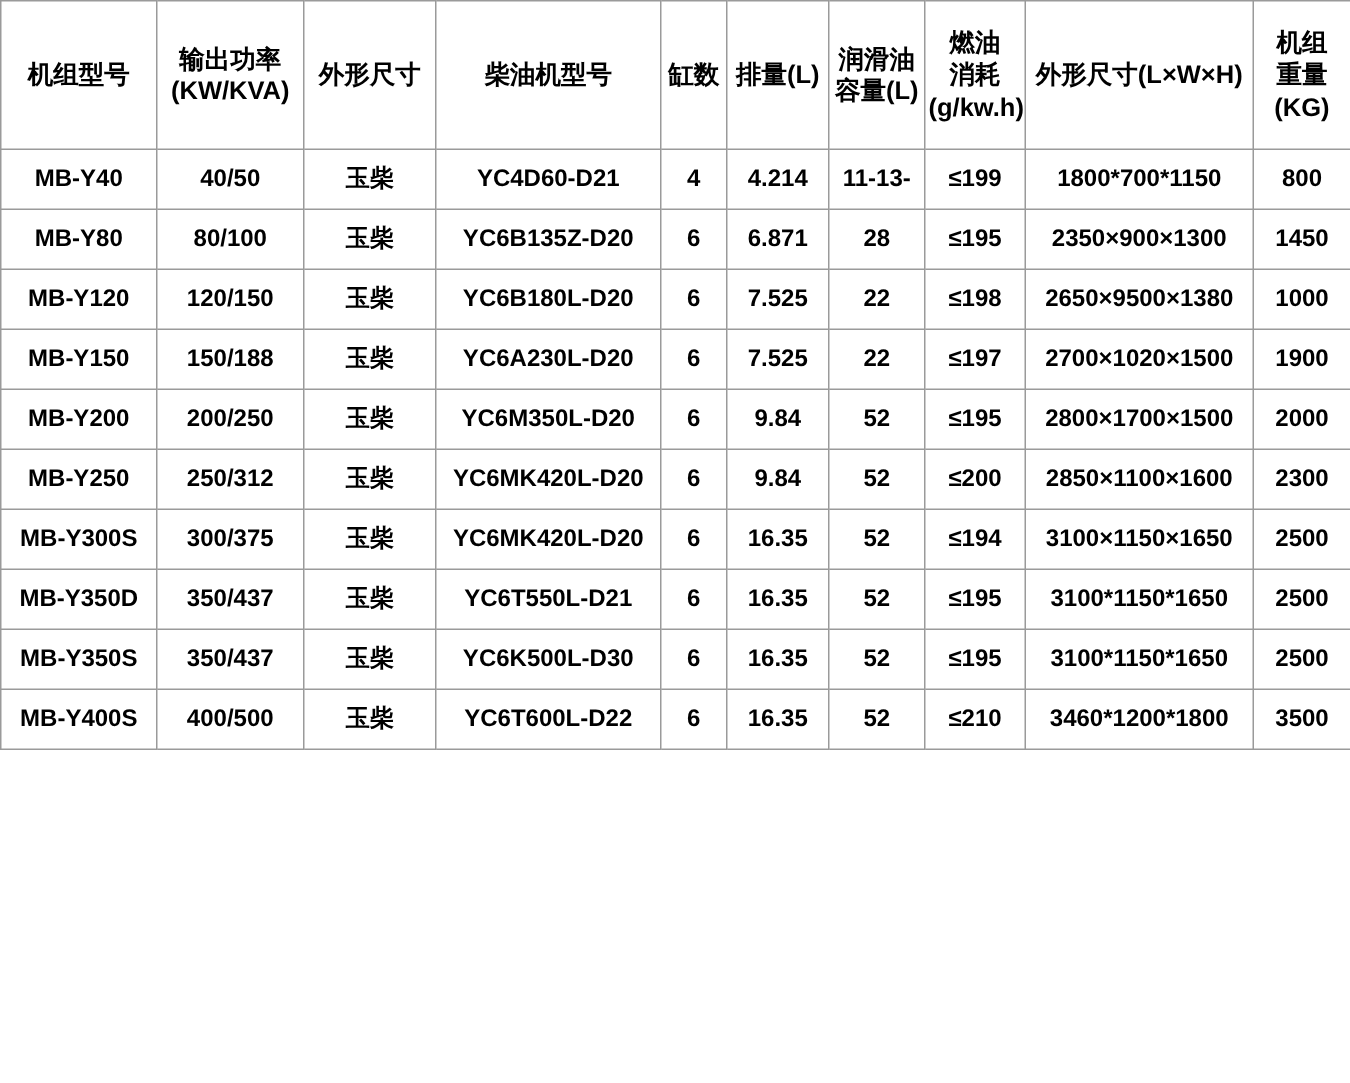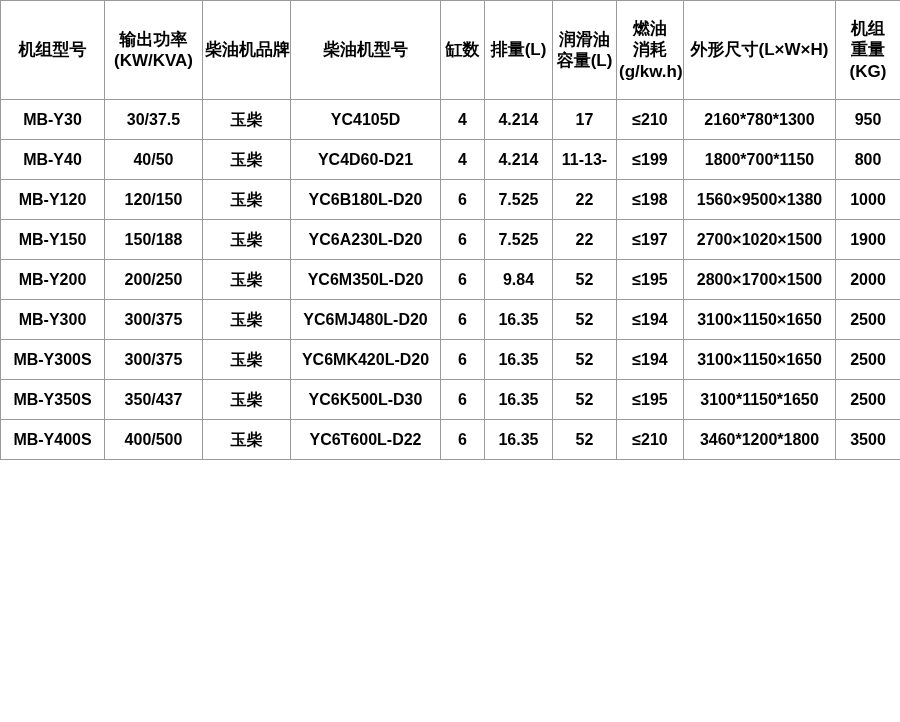--- a/index.html
+++ b/index.html
@@ -79,21 +79,21 @@
     <thead>
       <tr>
           <th>
             <span class="l1">机组型号</span>
           </th>
           <th>
             <span class="l1">输出功率</span>
             <span class="l2">(KW/KVA)</span>
           </th>
           <th>
-            <span class="l1">柴油机品牌</span>
+            <span class="l1">外形尺寸</span>
           </th>
           <th>
             <span class="l1">柴油机型号</span>
           </th>
           <th>
             <span class="l1">缸数</span>
           </th>
           <th>
             <span class="l1">排量(L)</span>
           </th>
@@ -110,54 +110,54 @@
             <span class="l1">外形尺寸(L×W×H)</span>
           </th>
           <th>
             <span class="l1">机组</span>
             <span class="l2">重量</span>
             <span class="l2">(KG)</span>
           </th>
         </tr>
     </thead>
     <tbody>
-        <tr>
-          <td>MB-Y30</td>
-          <td>30/37.5</td>
-          <td>玉柴</td>
-          <td>YC4105D</td>
-          <td>4</td>
-          <td>4.214</td>
-          <td>17</td>
-          <td>≤210</td>
-          <td>2160*780*1300</td>
-          <td>950</td>
-        </tr>
         <tr>
           <td>MB-Y40</td>
           <td>40/50</td>
           <td>玉柴</td>
           <td>YC4D60-D21</td>
           <td>4</td>
           <td>4.214</td>
           <td>11-13-</td>
           <td>≤199</td>
           <td>1800*700*1150</td>
           <td>800</td>
         </tr>
         <tr>
+          <td>MB-Y80</td>
+          <td>80/100</td>
+          <td>玉柴</td>
+          <td>YC6B135Z-D20</td>
+          <td>6</td>
+          <td>6.871</td>
+          <td>28</td>
+          <td>≤195</td>
+          <td>2350×900×1300</td>
+          <td>1450</td>
+        </tr>
+        <tr>
           <td>MB-Y120</td>
           <td>120/150</td>
           <td>玉柴</td>
           <td>YC6B180L-D20</td>
           <td>6</td>
           <td>7.525</td>
           <td>22</td>
           <td>≤198</td>
-          <td>1560×9500×1380</td>
+          <td>2650×9500×1380</td>
           <td>1000</td>
         </tr>
         <tr>
           <td>MB-Y150</td>
           <td>150/188</td>
           <td>玉柴</td>
           <td>YC6A230L-D20</td>
           <td>6</td>
           <td>7.525</td>
           <td>22</td>
@@ -171,41 +171,53 @@
           <td>玉柴</td>
           <td>YC6M350L-D20</td>
           <td>6</td>
           <td>9.84</td>
           <td>52</td>
           <td>≤195</td>
           <td>2800×1700×1500</td>
           <td>2000</td>
         </tr>
         <tr>
-          <td>MB-Y300</td>
+          <td>MB-Y250</td>
+          <td>250/312</td>
+          <td>玉柴</td>
+          <td>YC6MK420L-D20</td>
+          <td>6</td>
+          <td>9.84</td>
+          <td>52</td>
+          <td>≤200</td>
+          <td>2850×1100×1600</td>
+          <td>2300</td>
+        </tr>
+        <tr>
+          <td>MB-Y300S</td>
           <td>300/375</td>
           <td>玉柴</td>
-          <td>YC6MJ480L-D20</td>
+          <td>YC6MK420L-D20</td>
           <td>6</td>
           <td>16.35</td>
           <td>52</td>
           <td>≤194</td>
           <td>3100×1150×1650</td>
           <td>2500</td>
         </tr>
         <tr>
-          <td>MB-Y300S</td>
-          <td>300/375</td>
-          <td>玉柴</td>
-          <td>YC6MK420L-D20</td>
-          <td>6</td>
-          <td>16.35</td>
-          <td>52</td>
-          <td>≤194</td>
-          <td>3100×1150×1650</td>
+          <td>MB-Y350D</td>
+          <td>350/437</td>
+          <td>玉柴</td>
+          <td>YC6T550L-D21</td>
+          <td>6</td>
+          <td>16.35</td>
+          <td>52</td>
+          <td>≤195</td>
+          <td>3100*1150*1650</td>
           <td>2500</td>
         </tr>
         <tr>
           <td>MB-Y350S</td>
           <td>350/437</td>
           <td>玉柴</td>
           <td>YC6K500L-D30</td>
           <td>6</td>
           <td>16.35</td>
           <td>52</td>

